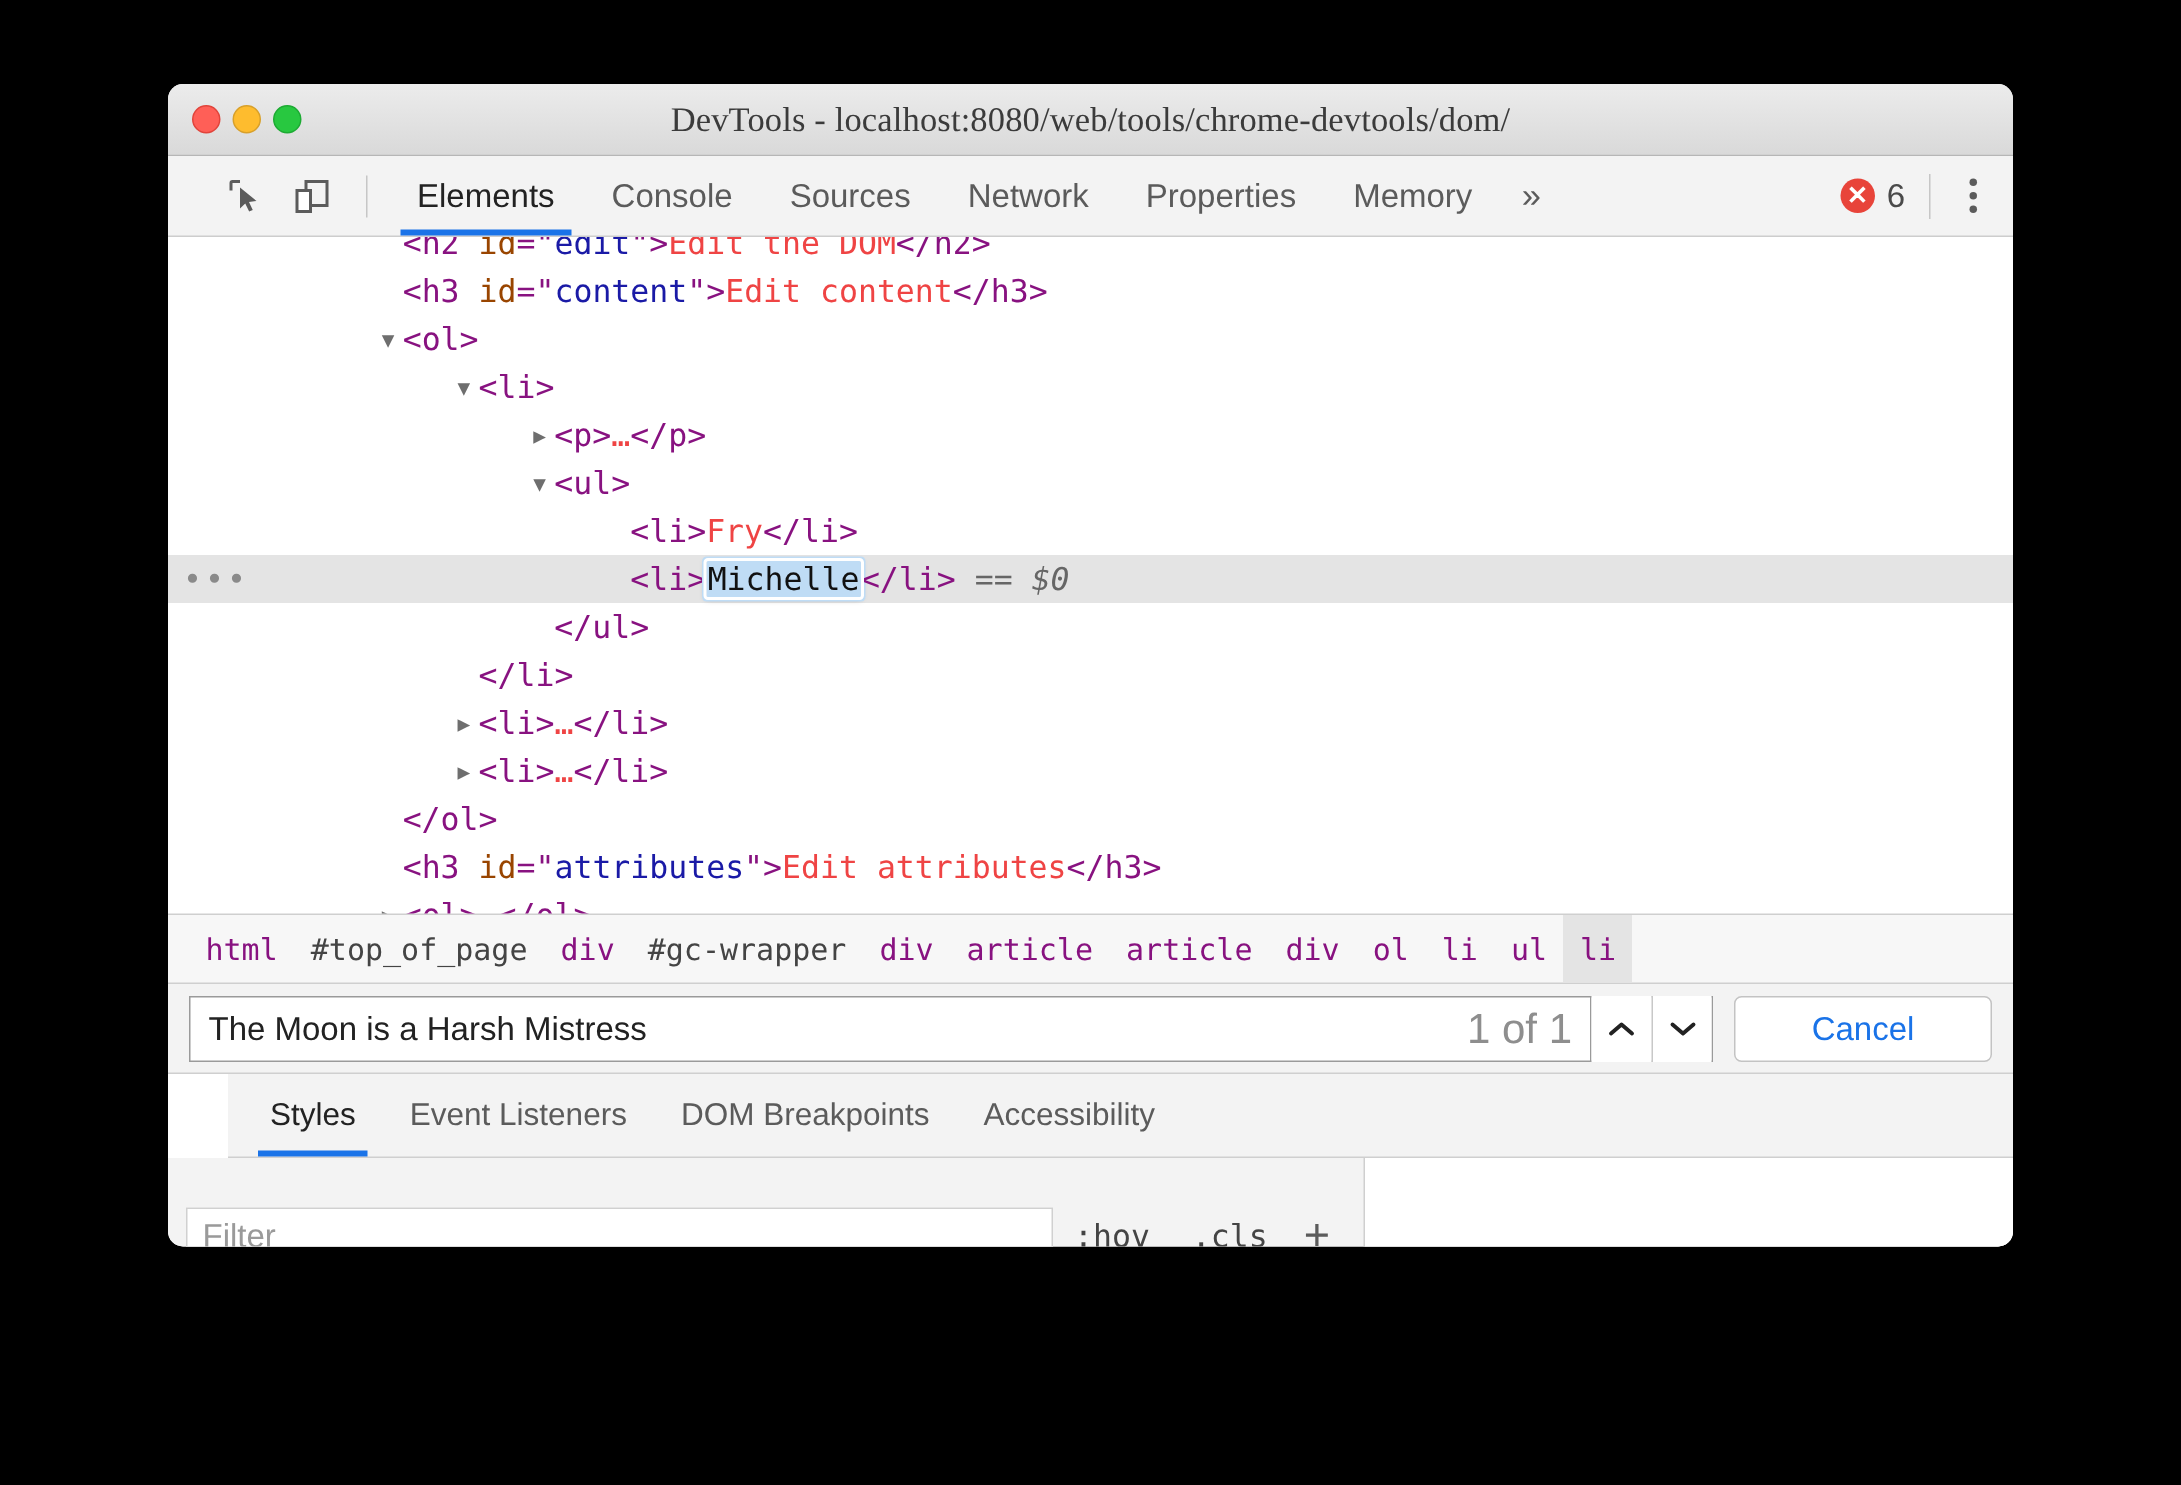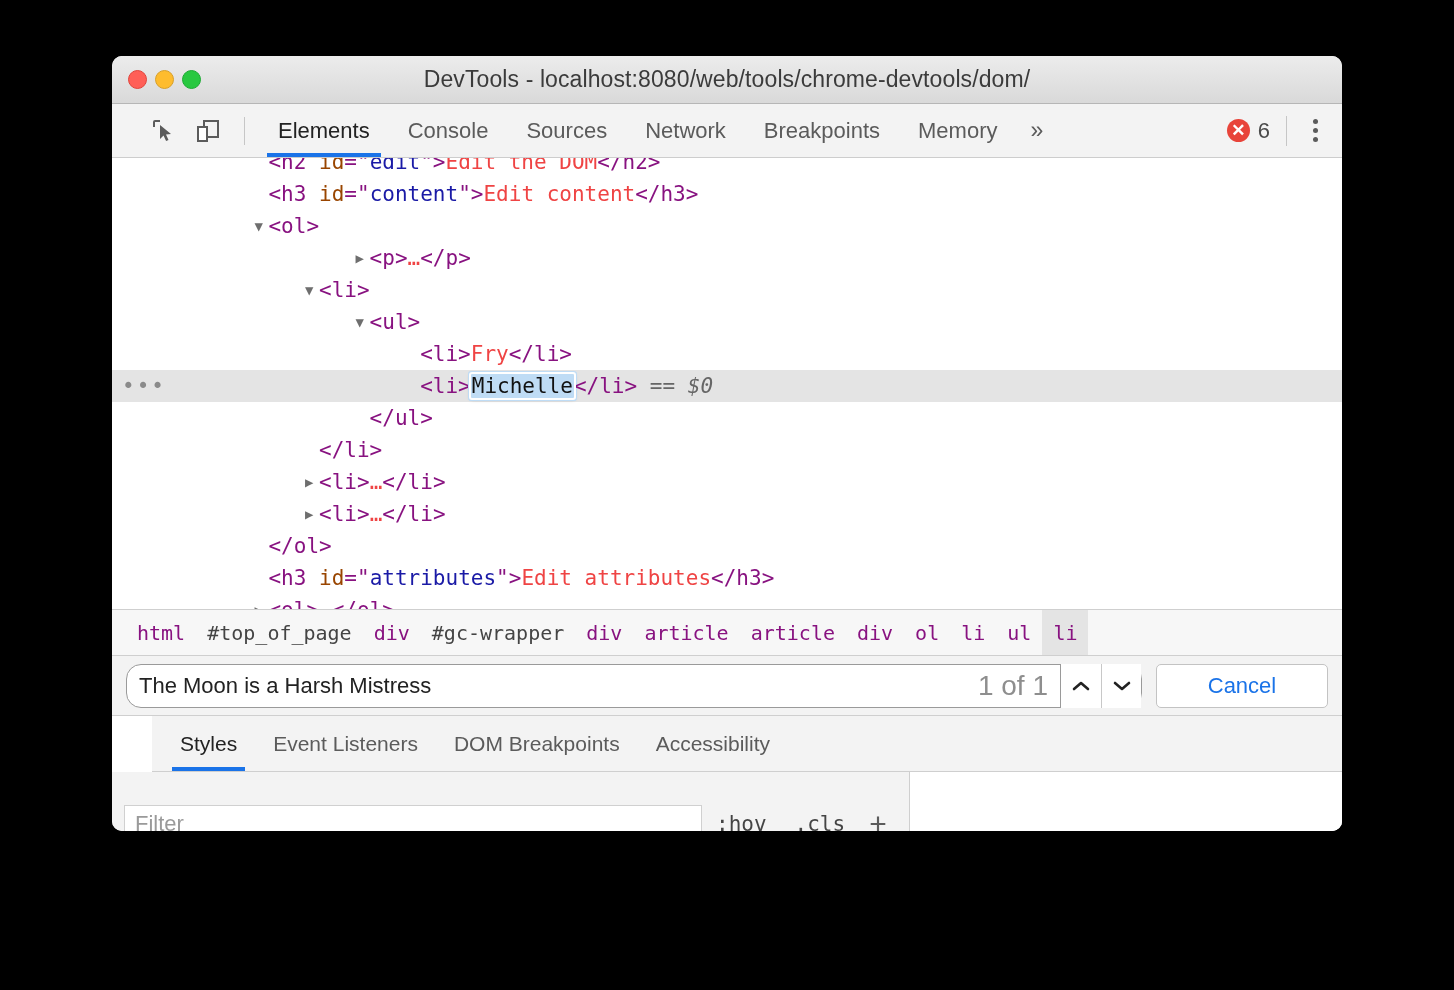--- a/index.html
+++ b/index.html
@@ -30,20 +30,21 @@
   }
   .lights { display: flex; gap: 8px; padding-left: 16px; }
   .light { width: 19px; height: 19px; border-radius: 50%; }
   .light.red    { background: #ff5f57; border: 1px solid #e1443b; }
   .light.yellow { background: #febc2e; border: 1px solid #d8a02a; }
   .light.green  { background: #28c840; border: 1px solid #1dab33; }
   .win-title {
     position: absolute; left: 0; right: 0; text-align: center;
     font-size: 23px; color: #3b3b3b; letter-spacing: .1px;
     pointer-events: none;
+    font-family: Liberation Serif, serif;
   }
 
   
   .tabbar {
     height: 54px; background: #f3f3f3;
     border-bottom: 1px solid #cdcdcd;
     display: flex; align-items: center; position: relative; padding-left: 12px;
   }
   .tool-btn {
     width: 44px; height: 40px; display: flex;
@@ -121,21 +122,21 @@
   .crumb.active { background: #e4e4e4; }
 
   
   .searchbar {
     height: 60px; background: #f3f3f3;
     border-bottom: 1px solid #cfcfcf;
     display: flex; align-items: center; padding: 0 14px; gap: 14px;
   }
   .search-field {
     flex: 1; height: 44px; background: #fff;
-    border: 1px solid #9a9a9a; border-radius: 15px;
+    border: 1px solid #9a9a9a; border-radius: 0;
     display: flex; align-items: center; padding-left: 12px;
   }
   .search-value { font-size: 22px; color: #222; flex: 1; }
   .search-count { font-size: 28px; color: #8e8e8e; padding-right: 12px; }
   .navgrp { display: flex; height: 44px; border-left: 1px solid #9a9a9a; }
   .navbtn {
     width: 40px; display: flex; align-items: center; justify-content: center;
     background: #fff; font-size: 18px; color: #333;
   }
   .navbtn + .navbtn { border-left: 1px solid #c8c8c8; }
@@ -219,21 +220,21 @@
         <div class="tab">
             <span>Console</span>
           </div>
         <div class="tab">
             <span>Sources</span>
           </div>
         <div class="tab">
             <span>Network</span>
           </div>
         <div class="tab">
-            <span>Breakpoints</span>
+            <span>Properties</span>
           </div>
         <div class="tab">
             <span>Memory</span>
           </div>
         <div class="chev-more">»</div>
       </div>
 
       <div class="tabbar-right">
         <div class="err-badge">
           <span class="err-dot">✕</span>
@@ -246,22 +247,22 @@
             <i></i>
           </div>
       </div>
     </div>
 
     <div class="dom-tree">
       <div class="dom-scroll" id="dom-scroll">
           <div class="node"><span>          </span><span class="twisty"> </span><span class="pk">&lt;</span><span class="tg">h2</span><span> </span><span class="at">id</span><span class="pk">="</span><span class="av">edit</span><span class="pk">"&gt;</span><span class="tx">Edit the DOM</span><span class="pk">&lt;/</span><span class="tg">h2</span><span class="pk">&gt;</span></div>
           <div class="node"><span>          </span><span class="twisty"> </span><span class="pk">&lt;</span><span class="tg">h3</span><span> </span><span class="at">id</span><span class="pk">="</span><span class="av">content</span><span class="pk">"&gt;</span><span class="tx">Edit content</span><span class="pk">&lt;/</span><span class="tg">h3</span><span class="pk">&gt;</span></div>
           <div class="node"><span>          </span><span class="twisty">▼</span><span class="pk">&lt;</span><span class="tg">ol</span><span class="pk">&gt;</span></div>
+          <div class="node"><span>              </span><span class="twisty">▼</span><span class="pk">&lt;</span><span class="tg">li</span><span class="pk">&gt;</span></div>
           <div class="node"><span>                  </span><span class="twisty">▶</span><span class="pk">&lt;</span><span class="tg">p</span><span class="pk">&gt;</span><span class="tx">…</span><span class="pk">&lt;/</span><span class="tg">p</span><span class="pk">&gt;</span></div>
-          <div class="node"><span>              </span><span class="twisty">▼</span><span class="pk">&lt;</span><span class="tg">li</span><span class="pk">&gt;</span></div>
           <div class="node"><span>                  </span><span class="twisty">▼</span><span class="pk">&lt;</span><span class="tg">ul</span><span class="pk">&gt;</span></div>
           <div class="node"><span>                      </span><span class="twisty"> </span><span class="pk">&lt;</span><span class="tg">li</span><span class="pk">&gt;</span><span class="tx">Fry</span><span class="pk">&lt;/</span><span class="tg">li</span><span class="pk">&gt;</span></div>
           <div class="node selected"><span class="gutter">•••</span><span>                      </span><span class="twisty"> </span><span class="pk">&lt;</span><span class="tg">li</span><span class="pk">&gt;</span><span class="editing">Michelle</span><span class="pk">&lt;/</span><span class="tg">li</span><span class="pk">&gt;</span><span> </span><span class="dollar">== $0</span></div>
           <div class="node"><span>                  </span><span class="twisty"> </span><span class="pk">&lt;/</span><span class="tg">ul</span><span class="pk">&gt;</span></div>
           <div class="node"><span>              </span><span class="twisty"> </span><span class="pk">&lt;/</span><span class="tg">li</span><span class="pk">&gt;</span></div>
           <div class="node"><span>              </span><span class="twisty">▶</span><span class="pk">&lt;</span><span class="tg">li</span><span class="pk">&gt;</span><span class="tx">…</span><span class="pk">&lt;/</span><span class="tg">li</span><span class="pk">&gt;</span></div>
           <div class="node"><span>              </span><span class="twisty">▶</span><span class="pk">&lt;</span><span class="tg">li</span><span class="pk">&gt;</span><span class="tx">…</span><span class="pk">&lt;/</span><span class="tg">li</span><span class="pk">&gt;</span></div>
           <div class="node"><span>          </span><span class="twisty"> </span><span class="pk">&lt;/</span><span class="tg">ol</span><span class="pk">&gt;</span></div>
           <div class="node"><span>          </span><span class="twisty"> </span><span class="pk">&lt;</span><span class="tg">h3</span><span> </span><span class="at">id</span><span class="pk">="</span><span class="av">attributes</span><span class="pk">"&gt;</span><span class="tx">Edit attributes</span><span class="pk">&lt;/</span><span class="tg">h3</span><span class="pk">&gt;</span></div>
           <div class="node"><span>          </span><span class="twisty">▶</span><span class="pk">&lt;</span><span class="tg">ol</span><span class="pk">&gt;</span><span class="tx">…</span><span class="pk">&lt;/</span><span class="tg">ol</span><span class="pk">&gt;</span></div>

